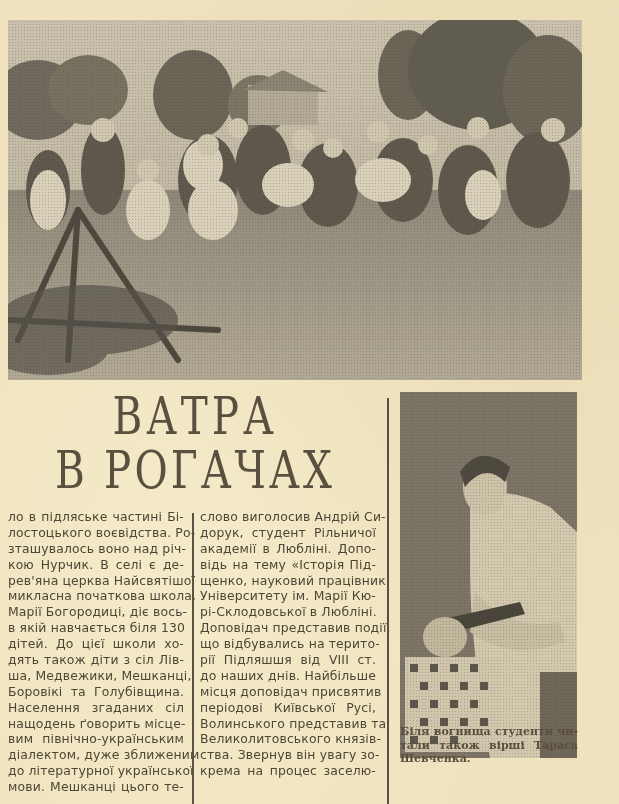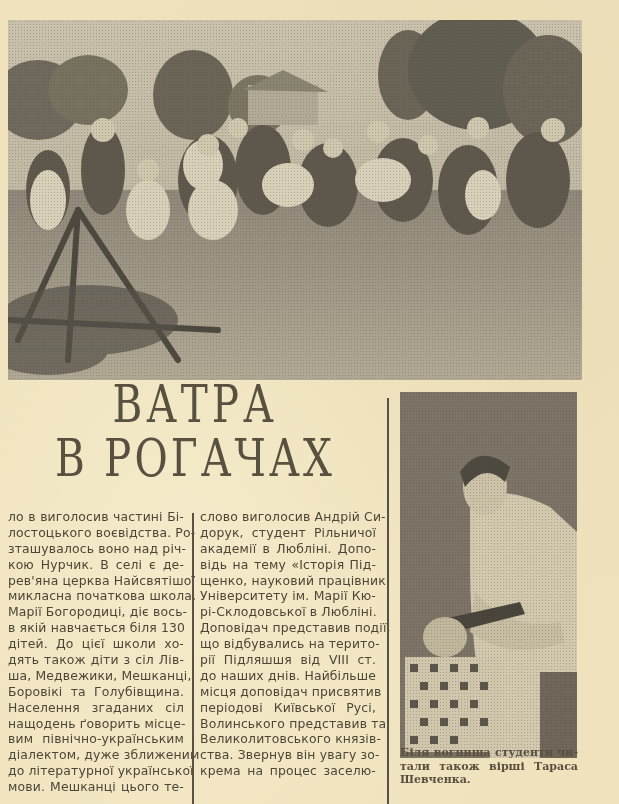--- a/index.html
+++ b/index.html
@@ -35,21 +35,21 @@
     .main-photo svg { display: block; }
     .halftone {
       position: absolute; inset: 0;
       background-image: radial-gradient(rgba(60,55,45,0.25) 0.6px, transparent 0.9px);
       background-size: 3px 3px;
       pointer-events: none;
     }
     
     .headline {
       position: absolute;
-      left: 0; top: 372px;
+      left: 0; top: 384px;
       width: 390px;
       text-align: center;
       font-family: "DejaVu Serif", serif;
       font-weight: normal;
       color: #5a5040;
       line-height: 1;
     }
     .headline .line1 {
       display: block;
       font-size: 52px;
@@ -95,21 +95,21 @@
     .inset-photo {
       position: absolute;
       left: 400px; top: 392px;
       width: 177px; height: 366px;
       overflow: hidden;
       background: #827a6a;
     }
     .inset-photo svg { display: block; }
     .caption {
       position: absolute;
-      left: 400px; top: 746px;
+      left: 400px; top: 725px;
       width: 178px;
       font-family: "DejaVu Serif", serif;
       font-weight: bold;
       font-size: 11px;
       line-height: 13.5px;
       color: #5a4f3e;
     }
     .caption .ln {
       display: block;
       white-space: nowrap;
@@ -201,21 +201,21 @@
     </svg>
     <div class="halftone"></div>
   </div>
 
   <h1 class="headline" style="margin:0;">
     <span class="line1">ВАТРА</span>
     <span class="line2">В РОГАЧАХ</span>
   </h1>
 
   <div class="col c1">
-    <span class="ln">ло в виголосив частині Бі-</span>
+    <span class="ln">ло в підляське частині Бі-</span>
     <span class="ln">лостоцького воєвідства. Ро-</span>
     <span class="ln">зташувалось воно над річ-</span>
     <span class="ln">кою Нурчик. В селі є де-</span>
     <span class="ln">рев'яна церква Найсвятішої</span>
     <span class="ln">микласна початкова школа,</span>
     <span class="ln">Марії Богородиці, діє вось-</span>
     <span class="ln">в якій навчається біля 130</span>
     <span class="ln">дітей. До цієї школи хо-</span>
     <span class="ln">дять також діти з сіл Лів-</span>
     <span class="ln">ша, Медвежики, Мешканці,</span>

